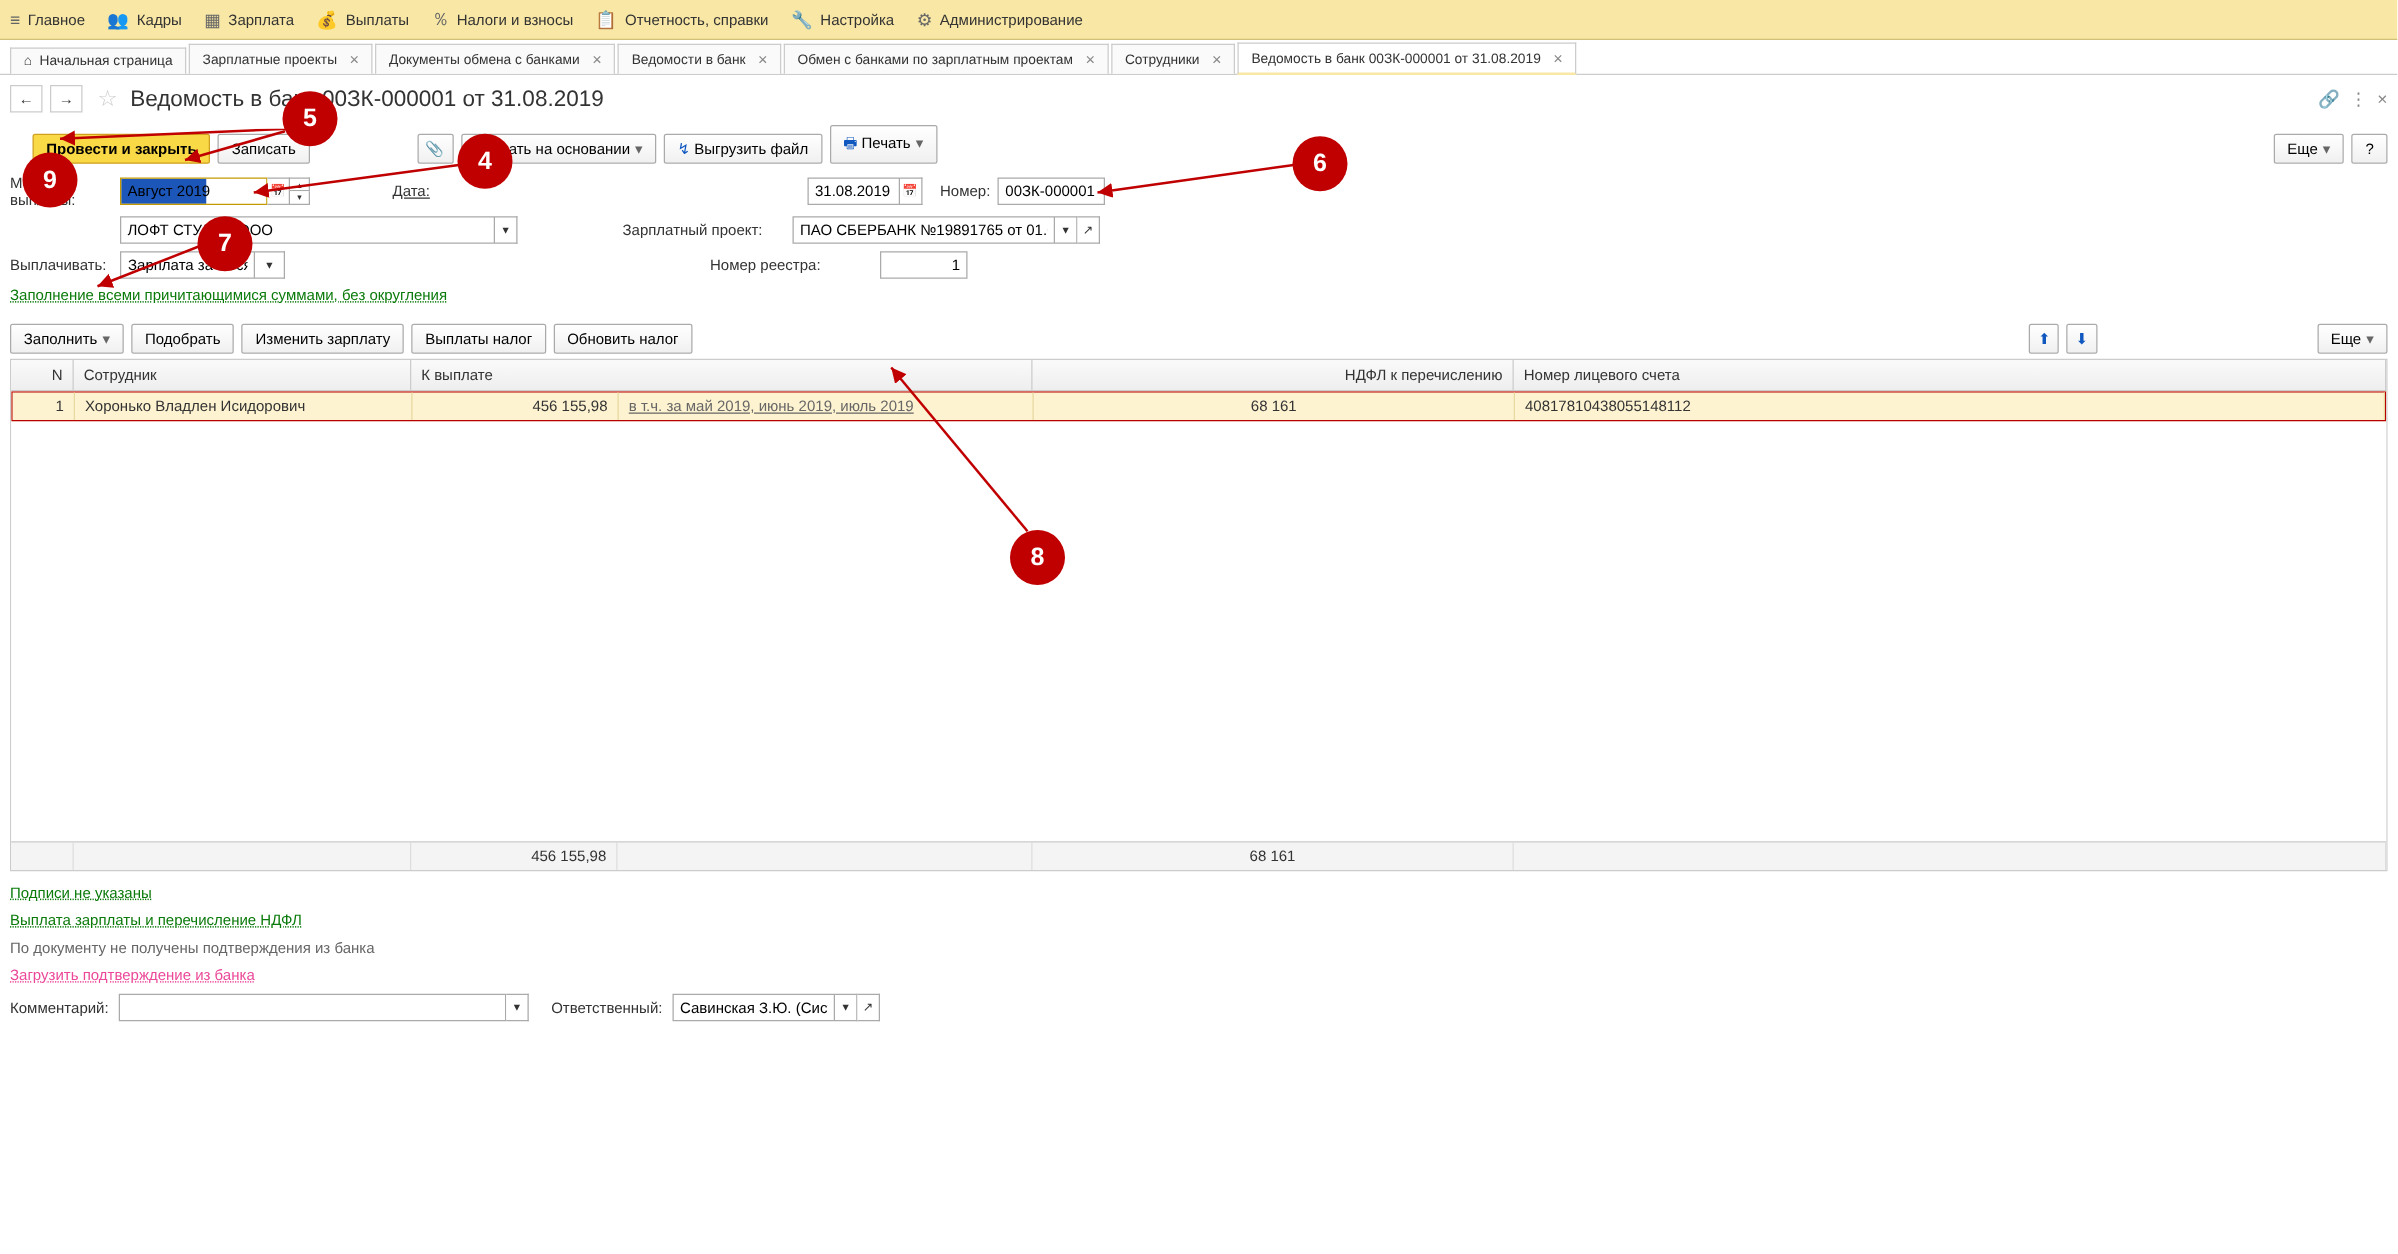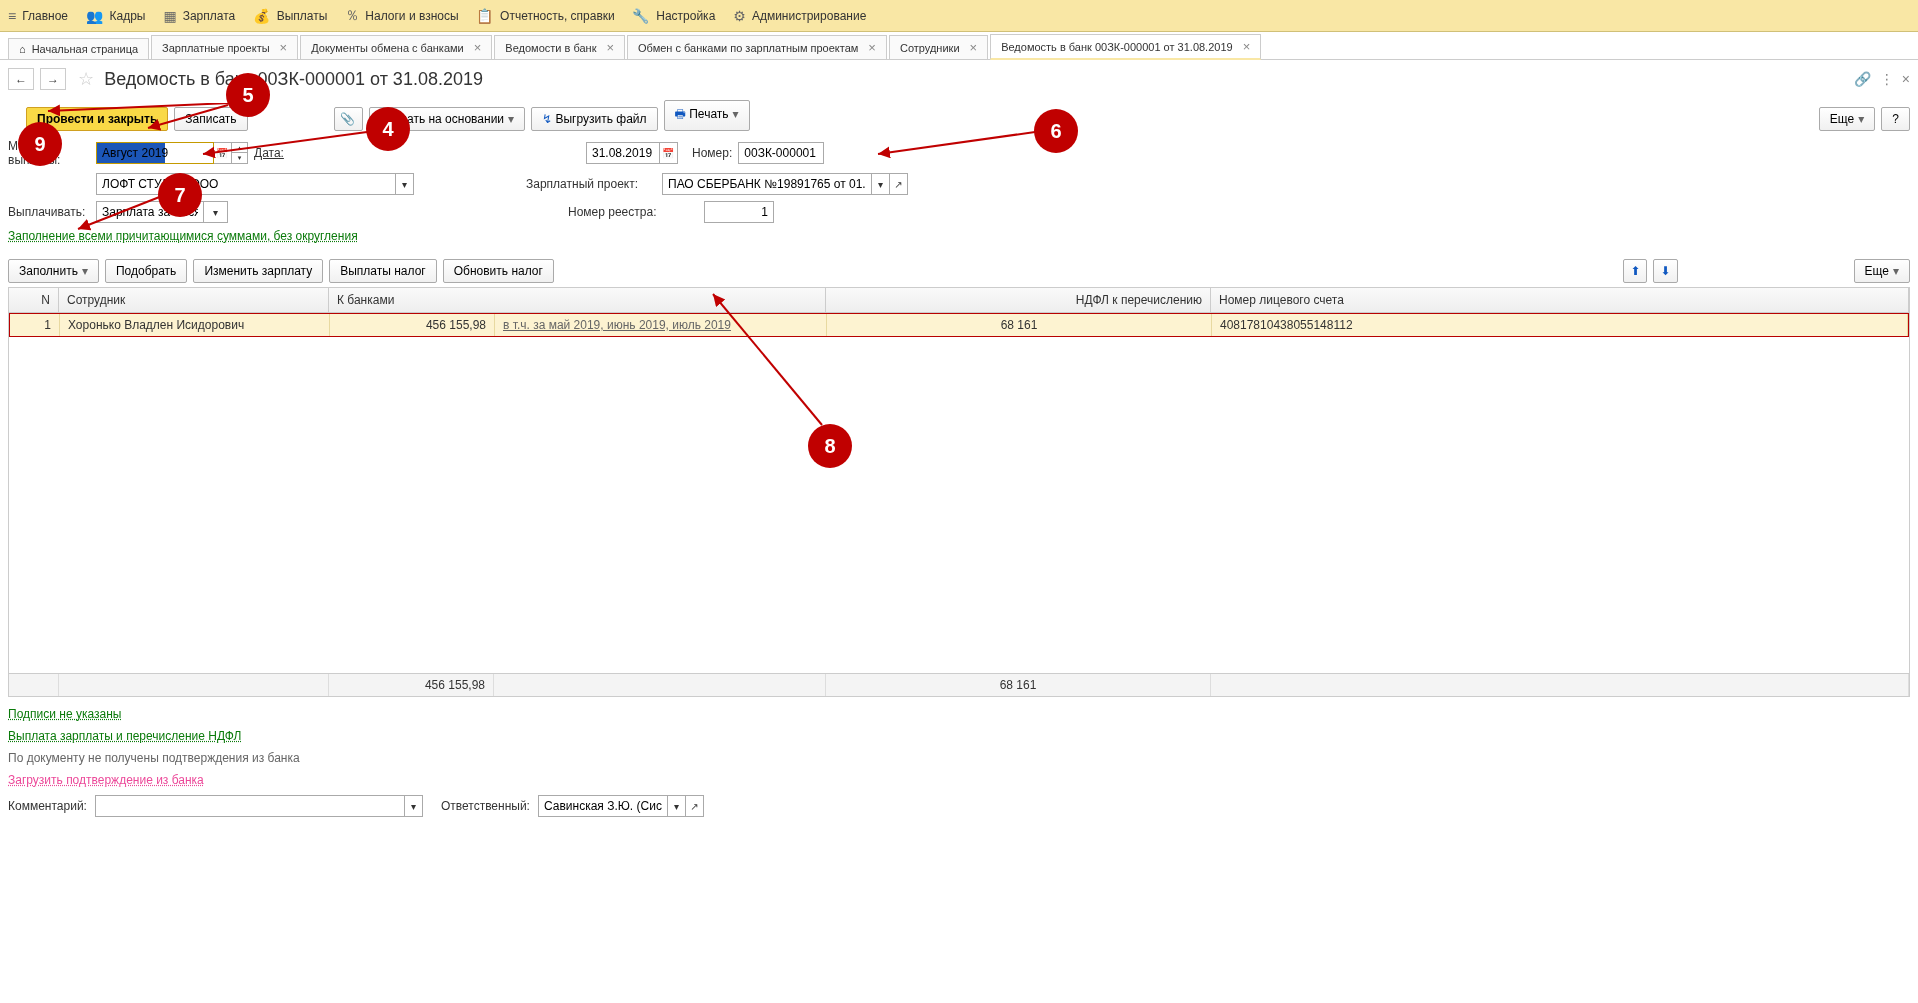--- a/index.html
+++ b/index.html
@@ -32,21 +32,21 @@
 .form-area { padding: 0 8px 6px 8px; }
 .form-row { display: flex; align-items: center; margin-bottom: 6px; gap: 6px; }
 .label { width: 82px; color: #333; }
 .input-wrap { position: relative; display: flex; align-items: center; border-radius: 10px; }
 .input-wrap input { border: 1px solid #aaa; padding: 3px 5px; height: 22px; font-size: 12px; }
 .input-wrap.highlighted input { border: 1px solid #c49a00; background: #fff; }
 .input-btn { border: 1px solid #aaa; background: #fff; width: 18px; height: 22px; display:flex; align-items:center; justify-content:center; border-left: none; font-size: 10px; cursor: pointer; }
 .spinner { display: flex; flex-direction: column; }
 .spinner span { border: 1px solid #aaa; border-left: none; width: 16px; height: 11px; font-size: 7px; display:flex;align-items:center;justify-content:center; cursor: pointer; background:#fff; }
 .spinner span:last-child { border-top: none; }
-.col2 { display: flex; align-items: center; gap: 6px; text-decoration: underline; }
+.col2 { margin-left: 60px; display: flex; align-items: center; gap: 6px; text-decoration: underline; }
 .label2 { width: 130px; }
 
 .link { color: #0a7a0a; text-decoration: underline dotted; cursor: pointer; }
 .link-blue { color: #ec4899; text-decoration: underline dotted; cursor: pointer; }
 
 .grid-toolbar { display: flex; gap: 6px; padding: 4px 8px; align-items: center; }
 .grid-toolbar-right { margin-left: auto; display: flex; gap: 6px; }
 
 .grid { margin: 0 8px; border: 1px solid #ccc; }
 .grid-header { display: flex; background: linear-gradient(#fafafa,#eee); border-bottom: 1px solid #ccc; }
@@ -189,21 +189,21 @@
       <input style="width: 86px;" value="00ЗК-000001">
     </div>
   </div>
 
   <div class="form-row">
     <span class="label"></span>
     <div class="input-wrap">
       <input style="width: 300px;" value="ЛОФТ СТУДИО ООО">
       <span class="input-btn">▾</span>
     </div>
-    <span style="margin-left:106px" class="label2">Зарплатный проект:</span>
+    <span style="margin-left:78px" class="label2">Зарплатный проект:</span>
     <div class="input-wrap">
       <input style="width: 210px;" value="ПАО СБЕРБАНК №19891765 от 01.09.201">
       <span class="input-btn">▾</span>
       <span class="input-btn">↗</span>
     </div>
   </div>
 
   <div class="form-row">
     <span class="label">Выплачивать:</span>
     <div class="input-wrap">
@@ -231,21 +231,21 @@
     <button class="btn icon-only" style="color:#1058c0">⬆</button>
     <button class="btn icon-only" style="color:#1058c0">⬇</button>
     <button class="btn" style="margin-left:170px"><span>Еще</span><span class="dd">▾</span></button>
   </div>
 </div>
 
 <div class="grid">
   <div class="grid-header">
     <div class="gh col-n">N</div>
     <div class="gh col-emp">Сотрудник</div>
-    <div class="gh" style="width:497px">К банками</div>
+    <div class="gh" style="width:497px">К выплате</div>
     <div class="gh col-ndfl">НДФЛ к перечислению</div>
     <div class="gh col-acc">Номер лицевого счета</div>
   </div>
   <div class="grid-body" id="grid-body">
       <div class="grid-row">
     <div class="gc col-n">1</div>
     <div class="gc col-emp">Хоронько Владлен Исидорович</div>
     <div class="gc col-pay">456 155,98</div>
     <div class="gc col-detail"><span class="link" style="color:#666;text-decoration:underline">в т.ч. за май 2019, июнь 2019, июль 2019</span></div>
     <div class="gc col-ndfl" style="text-align:center">68 161</div>

